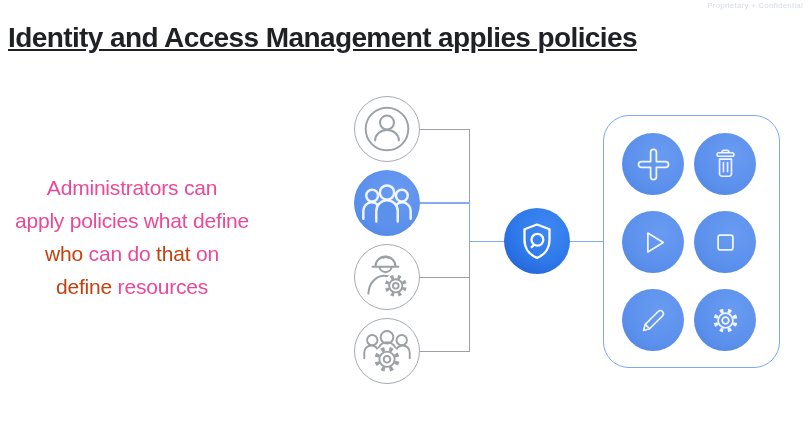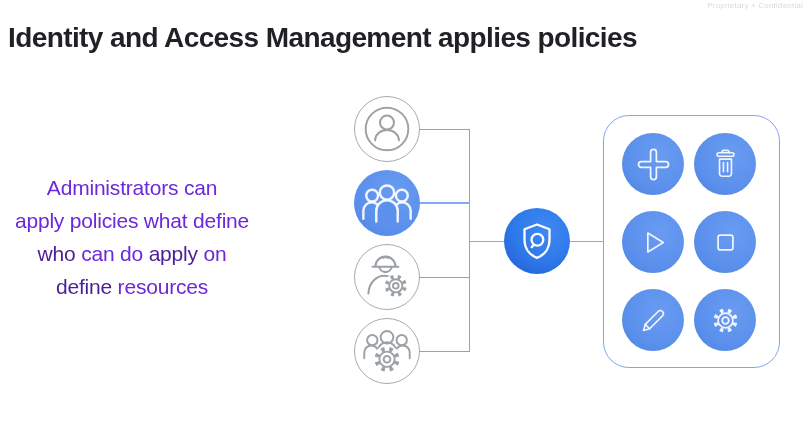--- a/index.html
+++ b/index.html
@@ -5,29 +5,29 @@
   html,body{margin:0;padding:0;background:#fff;}
   .slide{
     position:relative;width:808px;height:439px;background:#ffffff;overflow:hidden;
     font-family:"Liberation Sans", sans-serif;
   }
   .confidential{
     position:absolute;top:1px;right:5px;font-size:8px;color:#d6dbe4;letter-spacing:.2px;
   }
   .title{
     position:absolute;left:8px;top:22px;margin:0;font-size:28px;font-weight:700;
-    color:#1f2125;letter-spacing:-0.6px;white-space:nowrap;
+    color:#1f2125;letter-spacing:-0.6px;white-space:nowrap;text-decoration:underline;
   }
   .desc{
     position:absolute;left:-12px;top:171px;width:288px;text-align:center;
     font-size:21px;line-height:33px;color:#3c4043;letter-spacing:-0.2px;
   }
   .dline{white-space:nowrap;}
-  .desc .blue{color:#4c1d95;}
-  .desc .dark{color:#6d28d9;}
+  .desc .blue{color:#c2410c;}
+  .desc .dark{color:#ec4899;}
 
   
   .line{position:absolute;background:#9ca1a6;}
   .line.blue{background:#83aaf3;}
   .h{height:1.5px;}
   .v{width:1.5px;}
 
   
   .member{
     position:absolute;left:354px;width:66px;height:66px;border-radius:50%;
@@ -69,21 +69,21 @@
 
 <div class="slide">
 
   <div class="confidential">Proprietary + Confidential</div>
 
   <h1 class="title">Identity and Access Management applies policies</h1>
 
   <div class="desc">
     <div class="dline"><span class="dark">Administrators can</span></div>
     <div class="dline"><span class="dark">apply policies what define</span></div>
-    <div class="dline"><span class="blue">who</span><span class="dark"> can do </span><span class="blue">apply</span><span class="dark"> on</span></div>
+    <div class="dline"><span class="blue">who</span><span class="dark"> can do </span><span class="blue">that</span><span class="dark"> on</span></div>
     <div class="dline"><span class="blue">define</span><span class="dark"> resources</span></div>
   </div>
 
   <div class="line h" style="left:420px;top:128.5px;width:50px;"></div>
   <div class="line h blue" style="left:420px;top:202.3px;width:50px;"></div>
   <div class="line h" style="left:420px;top:276.5px;width:50px;"></div>
   <div class="line h" style="left:420px;top:350.5px;width:50px;"></div>
   <div class="line v" style="left:468.5px;top:128.5px;height:74px;"></div>
   <div class="line v blue" style="left:468.5px;top:202.3px;height:39px;"></div>
   <div class="line v" style="left:468.5px;top:241.3px;height:110px;"></div>

